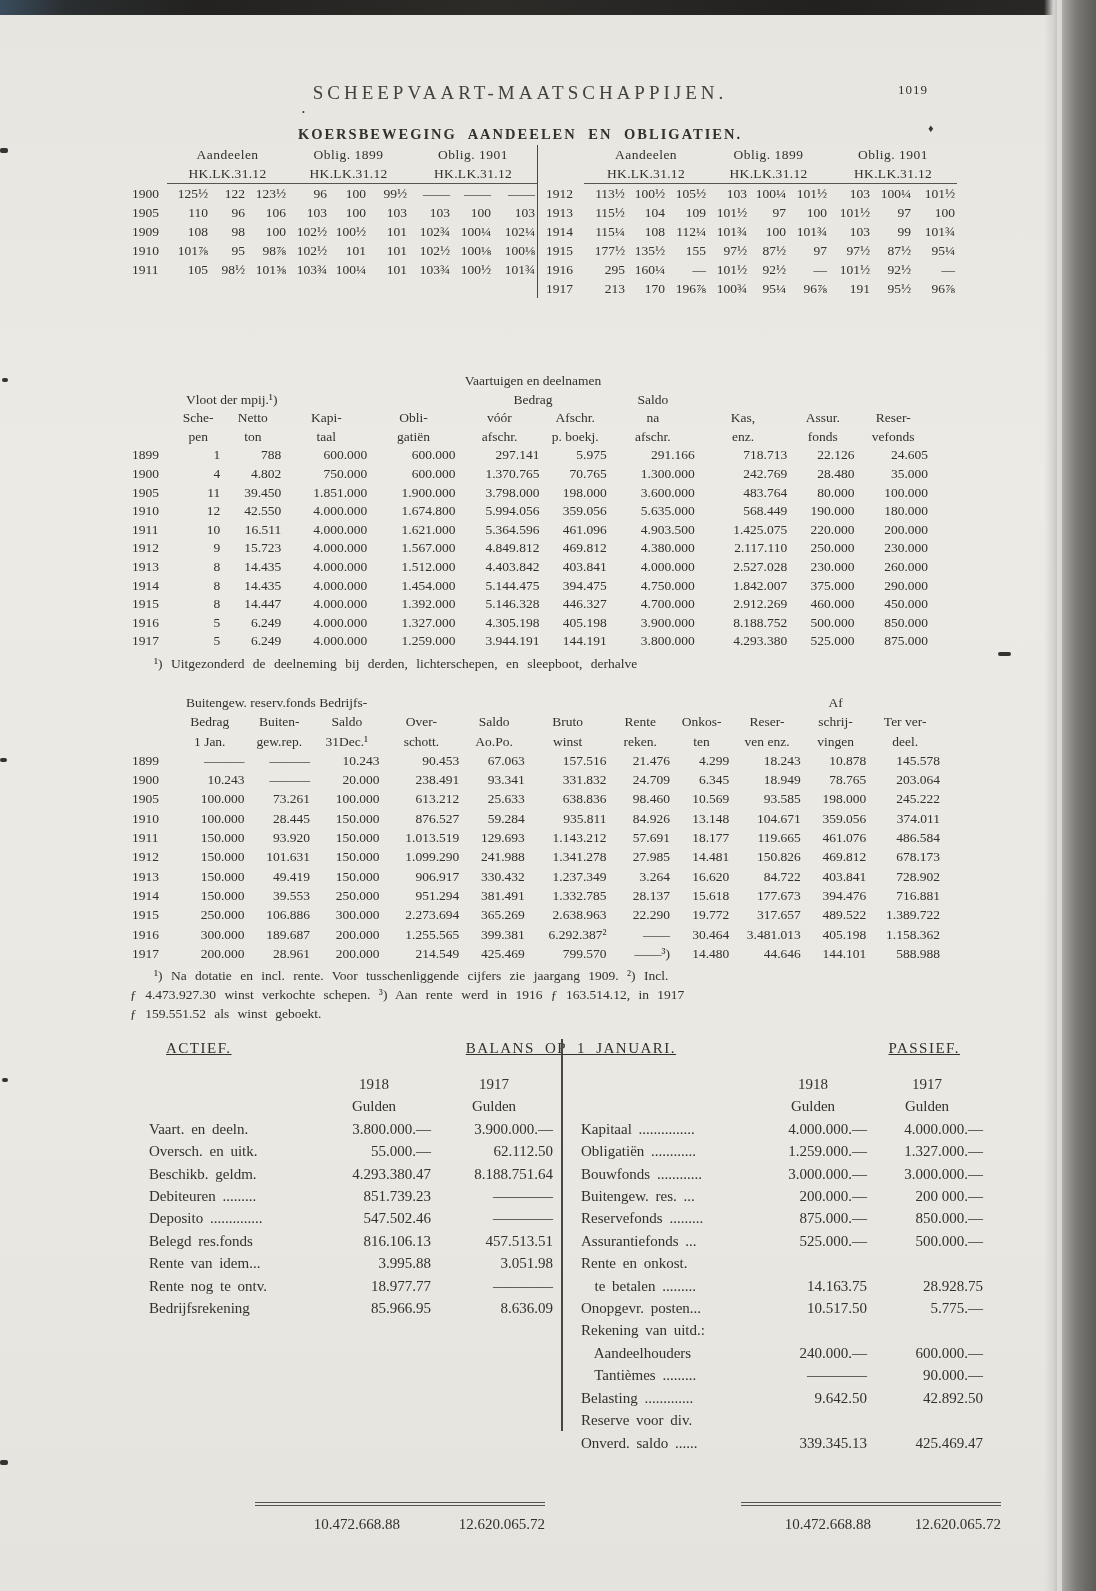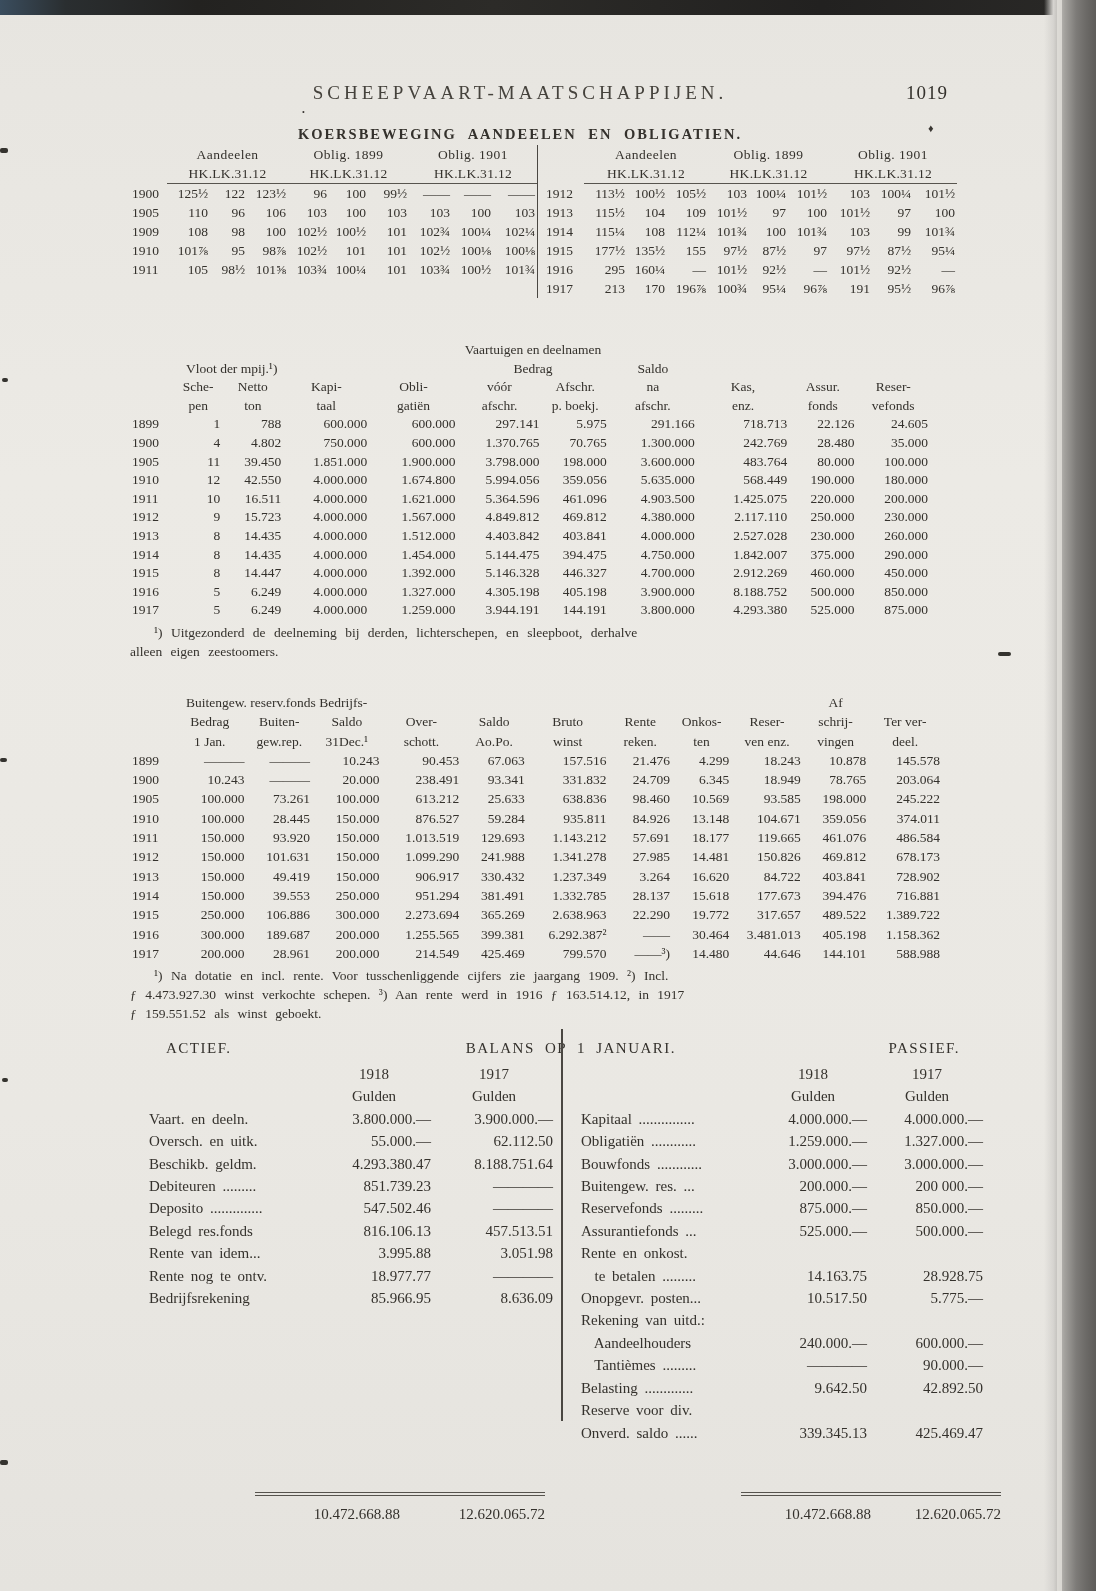--- a/index.html
+++ b/index.html
@@ -14,61 +14,61 @@
   .right-strip{position:absolute;top:0;right:0;width:52px;height:100%;
     background:linear-gradient(90deg,rgba(233,231,226,0) 0%,#d6d4d0 18%,#a3a19d 40%,#7d7b78 62%,#6b6966 82%,#5e5c59 100%);}
   .right-strip-inner{position:absolute;top:0;right:34px;width:5px;height:100%;background:#e3e1dc;opacity:.8;}
   .speck{position:absolute;background:#35332f;border-radius:2px;}
 
   .content{position:absolute;left:0;top:0;width:1096px;}
 
   
   .doc-header{position:absolute;top:82px;left:130px;width:830px;}
   .doc-title{font-size:19px;letter-spacing:4px;word-spacing:6px;text-align:center;width:640px;margin-left:70px;color:#45423c;}
-  .page-number{position:absolute;right:12px;top:0;font-size:19px;letter-spacing:1px;}
+  .page-number{position:absolute;right:32px;top:0;font-size:13px;letter-spacing:1px;}
 
   
   .koers{position:absolute;top:126px;left:130px;width:840px;font-size:13.5px;}
   .koers-title{font-weight:bold;font-size:14.5px;letter-spacing:2px;word-spacing:6px;text-align:center;width:700px;margin-left:40px;margin-bottom:2px;}
   .koers-tables{display:flex;}
   .koers-half{width:407px;}
   .koers-half.right{border-left:1.5px solid #4a4742;padding-left:6px;width:413px;}
   table{border-collapse:collapse;table-layout:fixed;}
   td,th{padding:0 2px;font-weight:normal;white-space:nowrap;overflow:visible;}
   .koers table{width:100%;line-height:19px;}
   .koers td{text-align:right;font-size:13.5px;}
   .koers tr td:first-child{text-align:left;}
   .koers .grouphead td{text-align:center;font-size:13.5px;letter-spacing:.5px;}
   .koers .subhead td{text-align:center;border-bottom:1px solid #57544e;font-size:13.5px;letter-spacing:.3px;}
   .koers .subhead td:first-child{border-bottom:none;}
 
   
   .fleet{position:absolute;top:341px;left:130px;width:840px;font-size:13.5px;}
-  .fleet table{width:800px;line-height:18.6px;}
+  .fleet table{width:800px;line-height:18.6px;margin-top:31px;}
   .fleet td{text-align:right;}
   .fleet tr td:first-child{text-align:left;}
   .fleet .suprow td{text-align:center;}
   .fleet .suprow .lbl-left{text-align:left;padding-left:56px;}
   .fleet .colhead td{text-align:center;}
   .footnote{margin-top:3px;font-size:13.5px;word-spacing:5px;line-height:19px;}
   .footnote .fn-indent{padding-left:24px;}
 
   
   .reserve{position:absolute;top:693px;left:130px;width:840px;font-size:13.5px;}
   .reserve table{width:812px;line-height:19.3px;}
   .reserve td{text-align:right;}
   .reserve tr td:first-child{text-align:left;}
   .reserve .suprow td{text-align:left;}
   .reserve .suprow .lbl-left{padding-left:56px;margin-top:25px;}
   .reserve .suprow .lbl-af{text-align:center;}
   .reserve .colhead td{text-align:center;}
 
   
   .balans{position:absolute;top:1040px;left:130px;width:840px;font-size:15px;}
-  .balans-head{display:flex;margin-bottom:6px;}
+  .balans-head{display:flex;margin-bottom:16px;text-decoration:underline;}
   .balans-actief{width:230px;padding-left:36px;letter-spacing:1.5px;}
   .balans-title{width:360px;text-align:center;letter-spacing:1.5px;word-spacing:5px;}
   .balans-passief{width:214px;text-align:right;padding-right:10px;letter-spacing:1.5px;}
   .balans-cols{display:flex;position:relative;min-height:470px;margin-left:17px;}
   .balans-half{position:relative;height:466px;}
   .balans-half.left{width:408px;}
   .balans-half.right{width:412px;margin-left:14px;padding-left:10px;}
   .balans-divider{position:absolute;left:414px;top:-34px;width:1.5px;height:392px;background:#4a4742;}
   .balans table{width:100%;line-height:22.4px;}
   .balans td{text-align:right;font-size:15px;}
@@ -503,21 +503,20 @@
             <td>144.191</td>
             <td>3.800.000</td>
             <td>4.293.380</td>
             <td>525.000</td>
             <td>875.000</td>
           </tr>
         </tbody>
     </table>
     <div class="footnote">
       <div class="fn-indent">¹) Uitgezonderd de deelneming bij derden, lichterschepen, en sleepboot, derhalve</div>
-      <div>alleen eigen zeestoomers.</div>
     </div>
   </div>
 
   <div class="reserve">
     <table>
       <colgroup>
           <col style="width:42px">
           <col style="width:72px">
           <col style="width:64px">
           <col style="width:68px">

